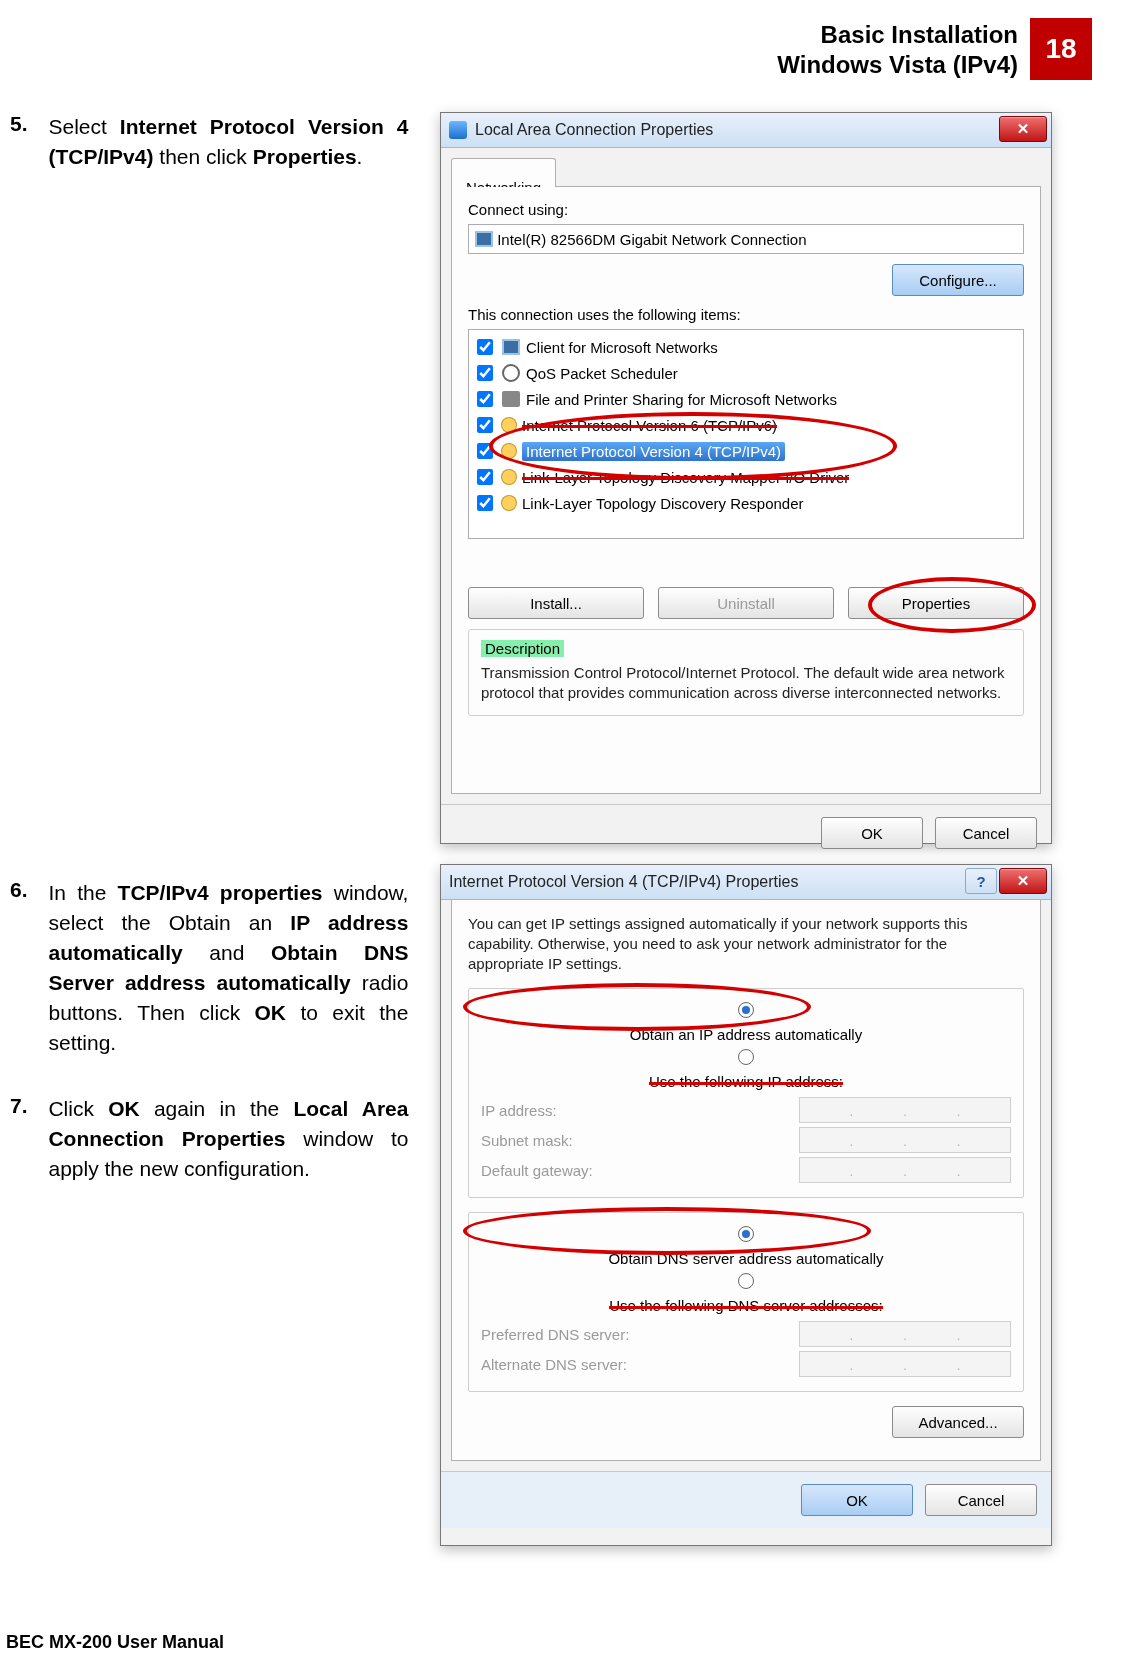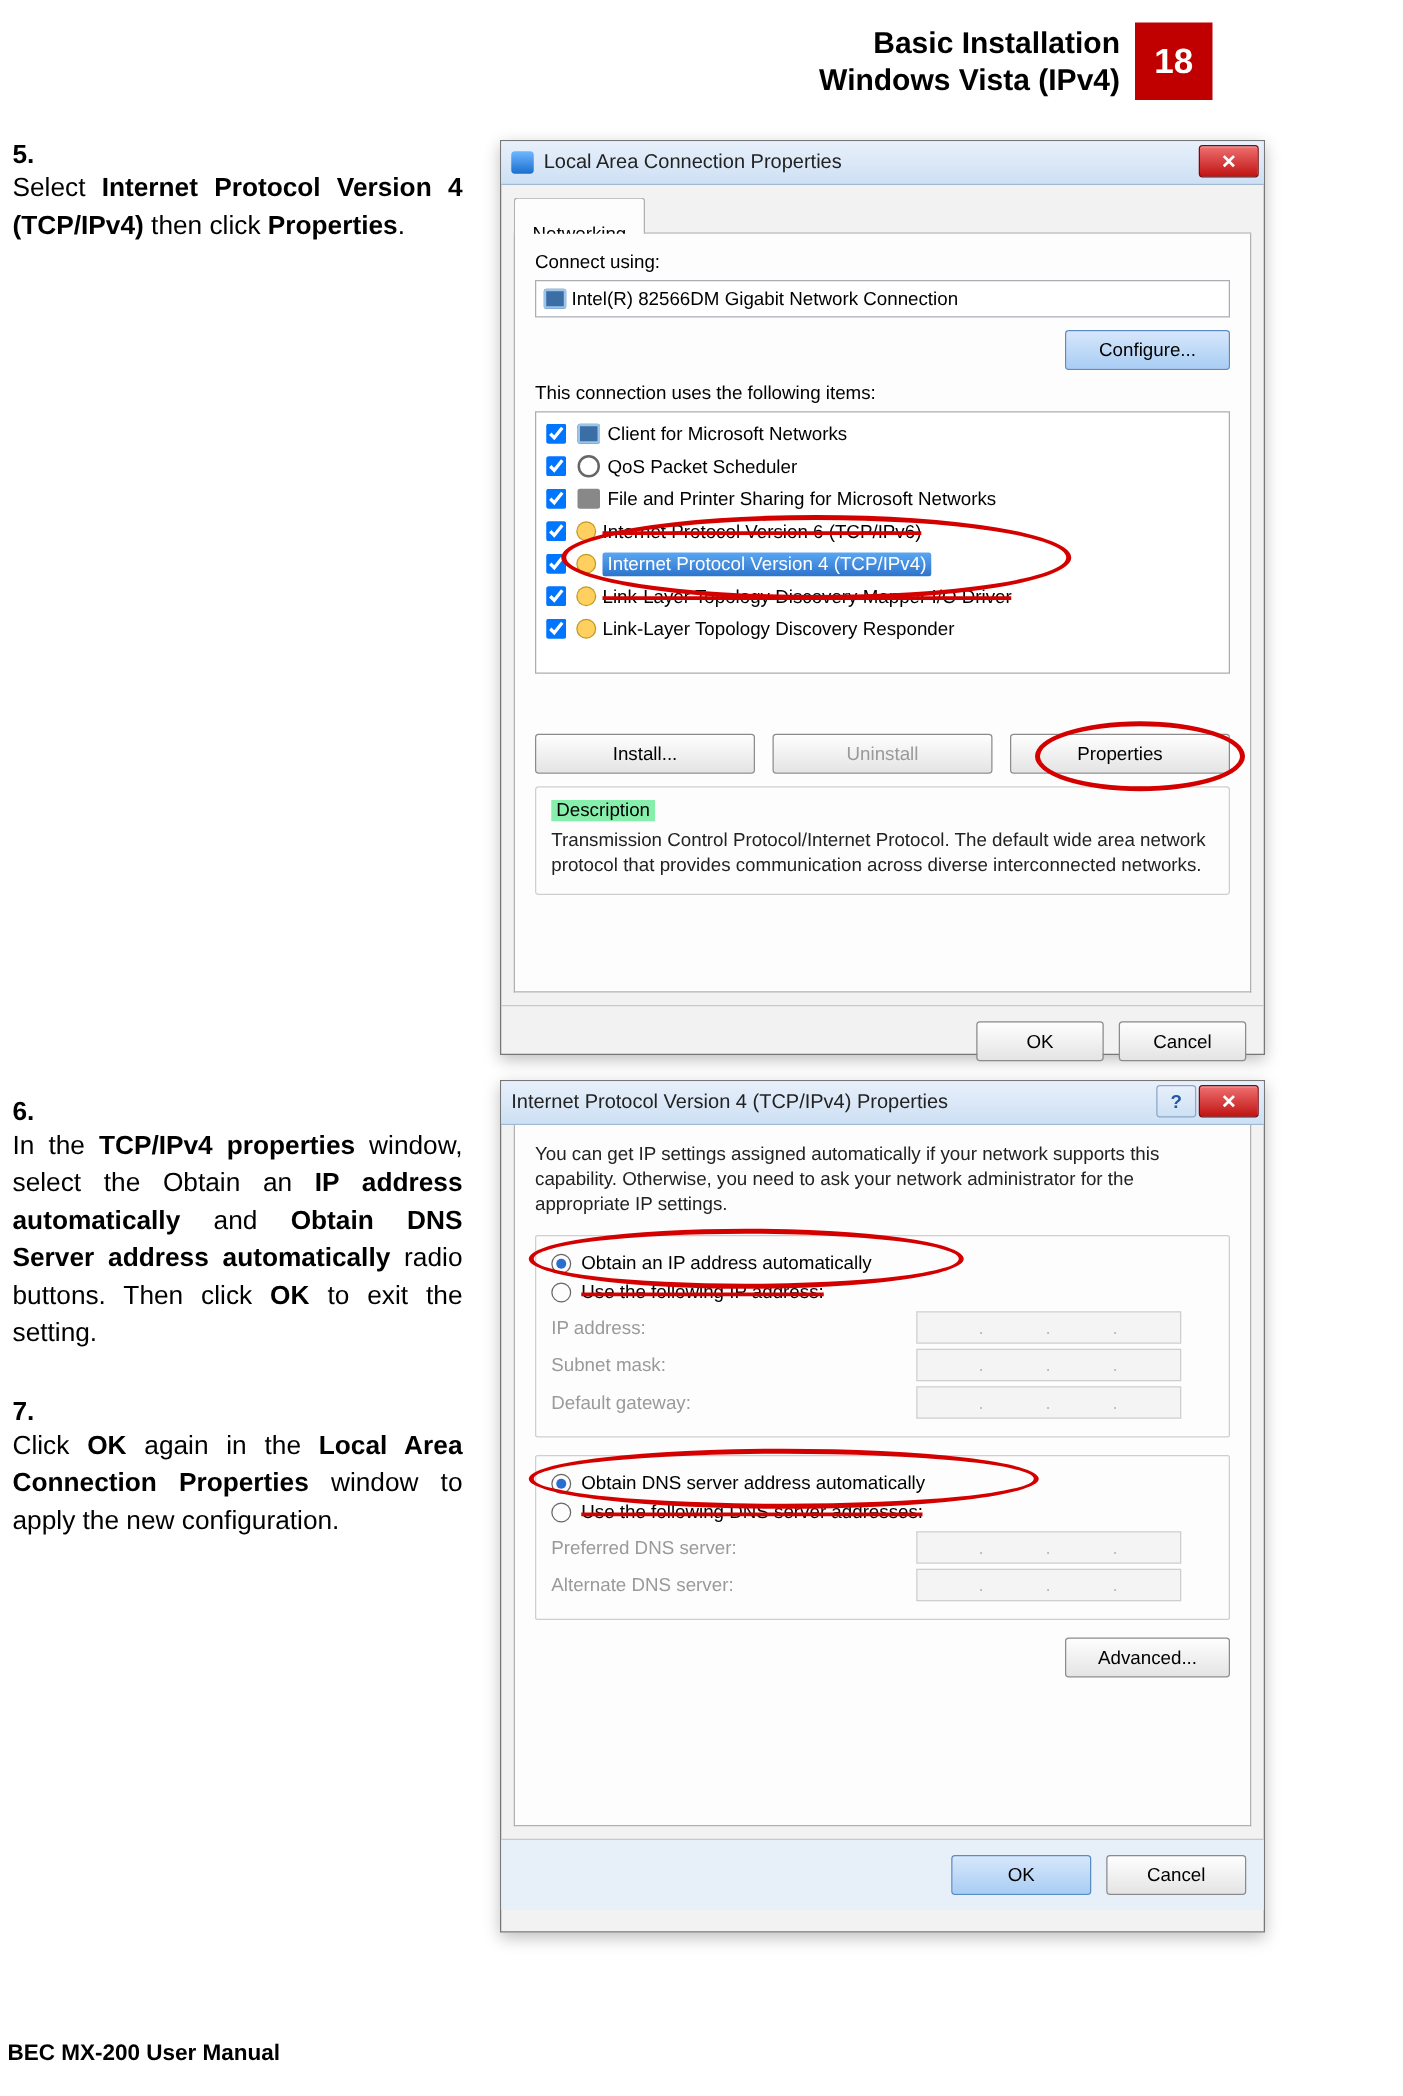--- a/index.html
+++ b/index.html
@@ -4,21 +4,21 @@
 <style>
   body {
     margin: 0;
     padding: 0;
     font-family: Arial, Helvetica, sans-serif;
     background: #fff;
     width: 1122px;
   }
   .page {
     position: relative;
-    width: 1000px;
+    width: 1122px;
     height: 1677px;
     box-sizing: border-box;
     padding: 18px 30px 20px 6px;
   }
   .header {
     display: flex;
     justify-content: flex-end;
     align-items: stretch;
   }
   .header-title {
@@ -203,24 +203,24 @@
     padding: 10px 12px 12px 12px;
     margin-top: 10px;
   }
   .desc { font-size:15px; line-height:20px; color:#222; }
   .footerbtns {
     display:flex; justify-content:flex-end; gap:12px;
     padding: 12px 14px;
     border-top: 1px solid #c8c8c8;
   }
 
-  .radio-row { display:flex; align-items:center; gap:8px; font-size:15px; padding:3px 0;}
+  .radio-row { display:flex; align-items:center; gap:8px; font-size:15px; padding:3px 0;flex-direction:column;}
   .radio-dot { width:14px;height:14px;border:1px solid #666;border-radius:50%;display:flex;align-items:center;justify-content:center;}
   .radio-dot.on::after{content:"";width:8px;height:8px;background:#2a6fcf;border-radius:50%;}
-  .ipgrid { display:flex; align-items:center; margin:4px 0;}
+  .ipgrid { display:flex; justify-content:space-between; align-items:center; margin:4px 0;}
   .ipgrid-label { color:#9a9a9a; font-size:15px; width:55%;}
   .ipbox { border:1px solid #cfcfcf; background:#f4f4f4; height:24px; width:210px;
     display:flex;align-items:center;justify-content:space-evenly;color:#bbb;}
   .grp2 { border:1px solid #cfcfcf; border-radius:2px; padding:10px 12px 10px 12px; margin-top:6px;}
   .advrow { display:flex; justify-content:flex-end; margin-top:14px;}
 
   .strike-ip  { position:relative; }
   .strike-ip::after{
     content:""; position:absolute; left:0; right:0; top:50%;
     height:3px; background:#d40000;

